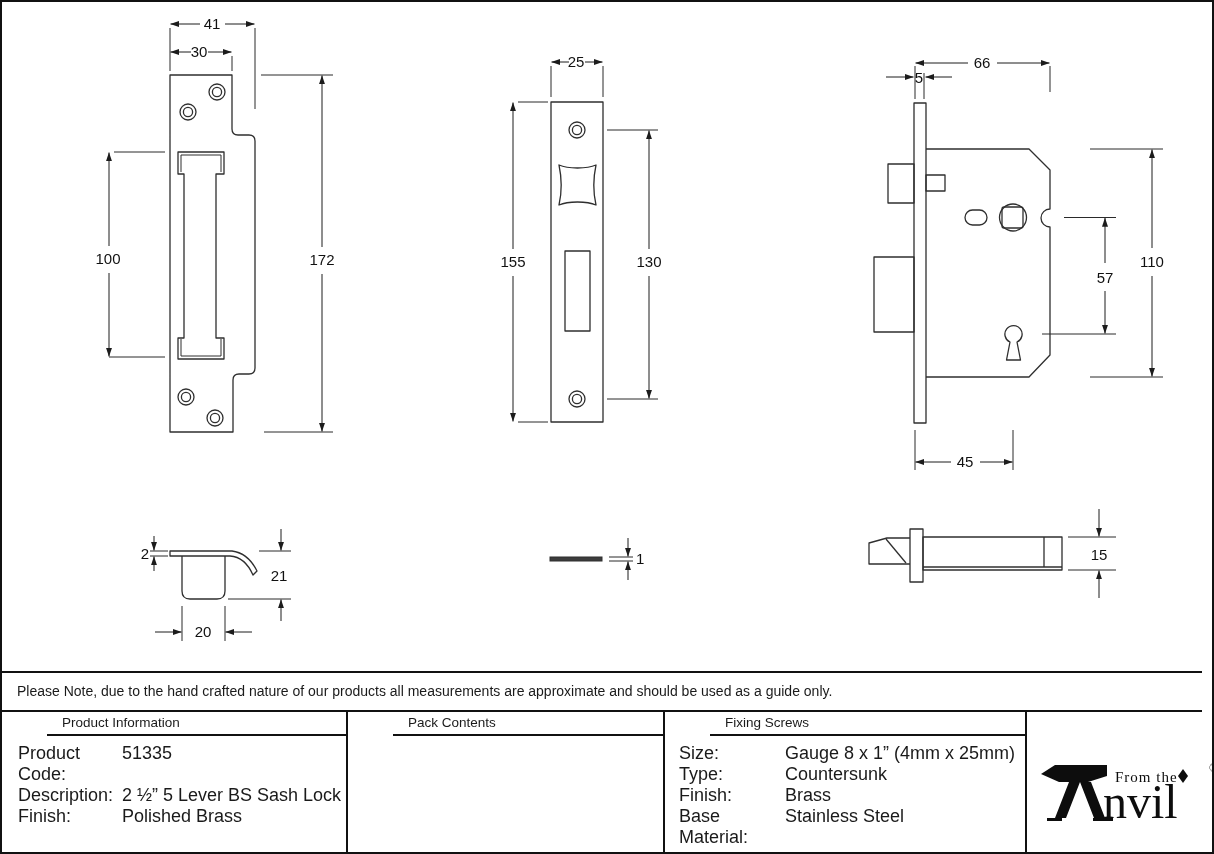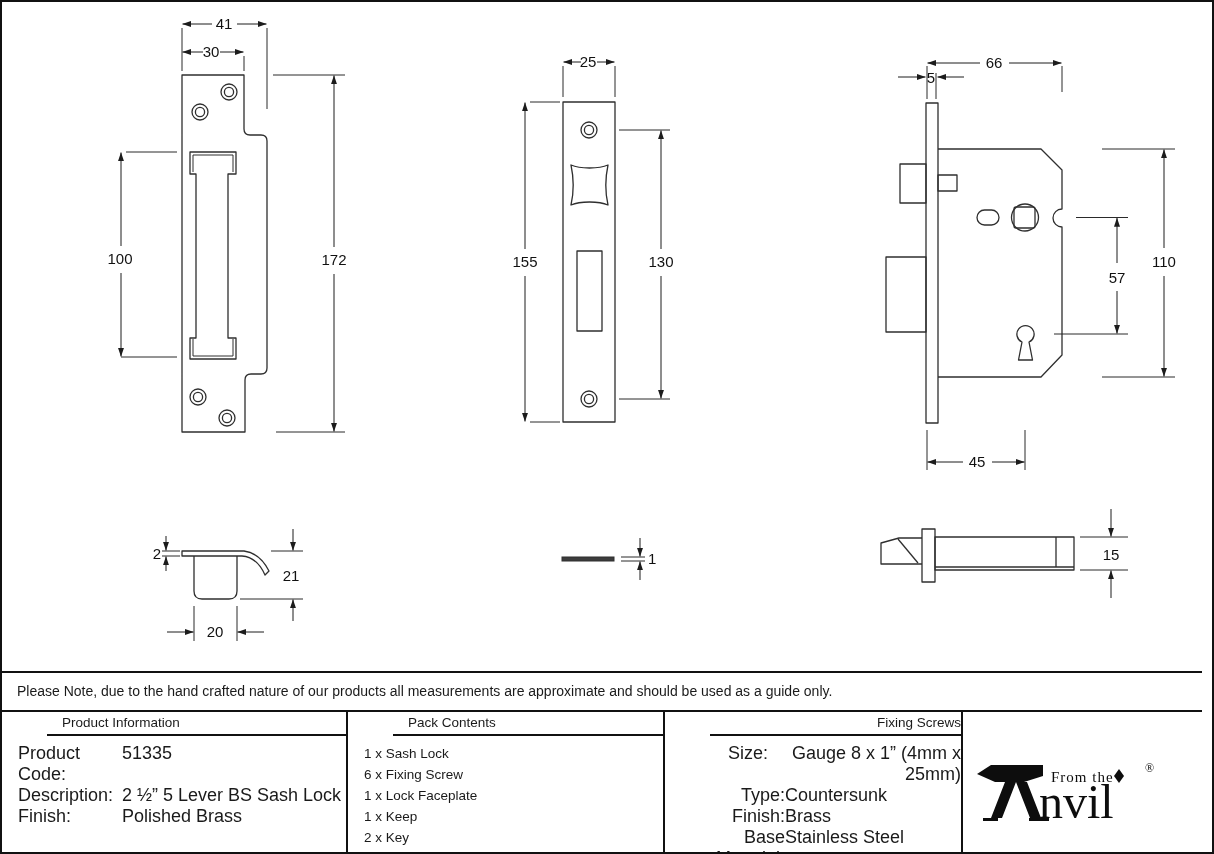--- a/index.html
+++ b/index.html
@@ -1,33 +1,33 @@
 <!DOCTYPE html>
 <html><head>
 <meta charset="utf-8">
 <style>
   html,body{margin:0;padding:0;background:#888;}
   .page{
     position:relative;width:1214px;height:854px;background:#fff;
     box-sizing:border-box;border:2px solid #111;
-    font-family:"Liberation Sans", sans-serif;color:#1a1a1a;overflow:hidden;padding-left:12px;
+    font-family:"Liberation Sans", sans-serif;color:#1a1a1a;overflow:hidden;
   }
   svg text{font-family:"Liberation Sans", sans-serif;font-size:15px;fill:#111;}
   .o{fill:none;stroke:#2f2f2f;stroke-width:1.3;stroke-linejoin:round;}
   .x{stroke:#2a2a2a;stroke-width:1;fill:none;}
   .d{stroke:#1c1c1c;stroke-width:1;fill:none;}
   .note{
     position:absolute;left:0;right:10px;top:669px;height:41px;box-sizing:border-box;
     border-top:2px solid #111;border-bottom:2px solid #111;
     font-size:14px;line-height:36px;padding-left:15px;white-space:nowrap;
   }
   .spec-table{position:absolute;left:0;right:0;top:710px;bottom:0;display:flex;}
   .col{box-sizing:border-box;border-right:2px solid #111;}
   .col:last-child{border-right:none;margin-top:16px;}
-  .c1{width:346px;} .c2{width:317px;} .c3{width:298px;text-align:right;} .c4{flex:1;position:relative;}
+  .c1{width:346px;} .c2{width:317px;} .c3{width:362px;} .c4{flex:1;position:relative;}
   .col-header{height:19px;padding:3px 0 0 15px;border-bottom:2px solid #111;font-size:13.5px;margin-left:45px;}
   .c2 .col-header,.c3 .col-header{padding-left:15px;}
   .col-body{padding-top:7px;}
   .kv-row{display:flex;line-height:21px;font-size:18px;}
   .c1 .k{padding-left:16px;width:104px;}
   .c3 .k{padding-left:14px;width:106px;}
   .item{padding-left:16px;line-height:21px;font-size:13.5px;}
   .logo-svg{position:absolute;left:6px;top:20px;}
   .logo-svg text{fill:#0d0d0d;}
 </style>
@@ -208,27 +208,20 @@
         </div>
         <div class="kv-row">
           <span class="k">Finish:</span>
           <span class="v">Polished Brass</span>
         </div>
       </div>
     </div>
 
     <div class="col c2">
       <div class="col-header">Pack Contents</div>
-      <div class="col-body">
-        <div class="item">1 x Sash Lock</div>
-        <div class="item">6 x Fixing Screw</div>
-        <div class="item">1 x Lock Faceplate</div>
-        <div class="item">1 x Keep</div>
-        <div class="item">2 x Key</div>
-      </div>
     </div>
 
     <div class="col c3">
       <div class="col-header">Fixing Screws</div>
       <div class="col-body">
         <div class="kv-row">
           <span class="k">Size:</span>
           <span class="v">Gauge 8 x 1” (4mm x 25mm)</span>
         </div>
         <div class="kv-row">

